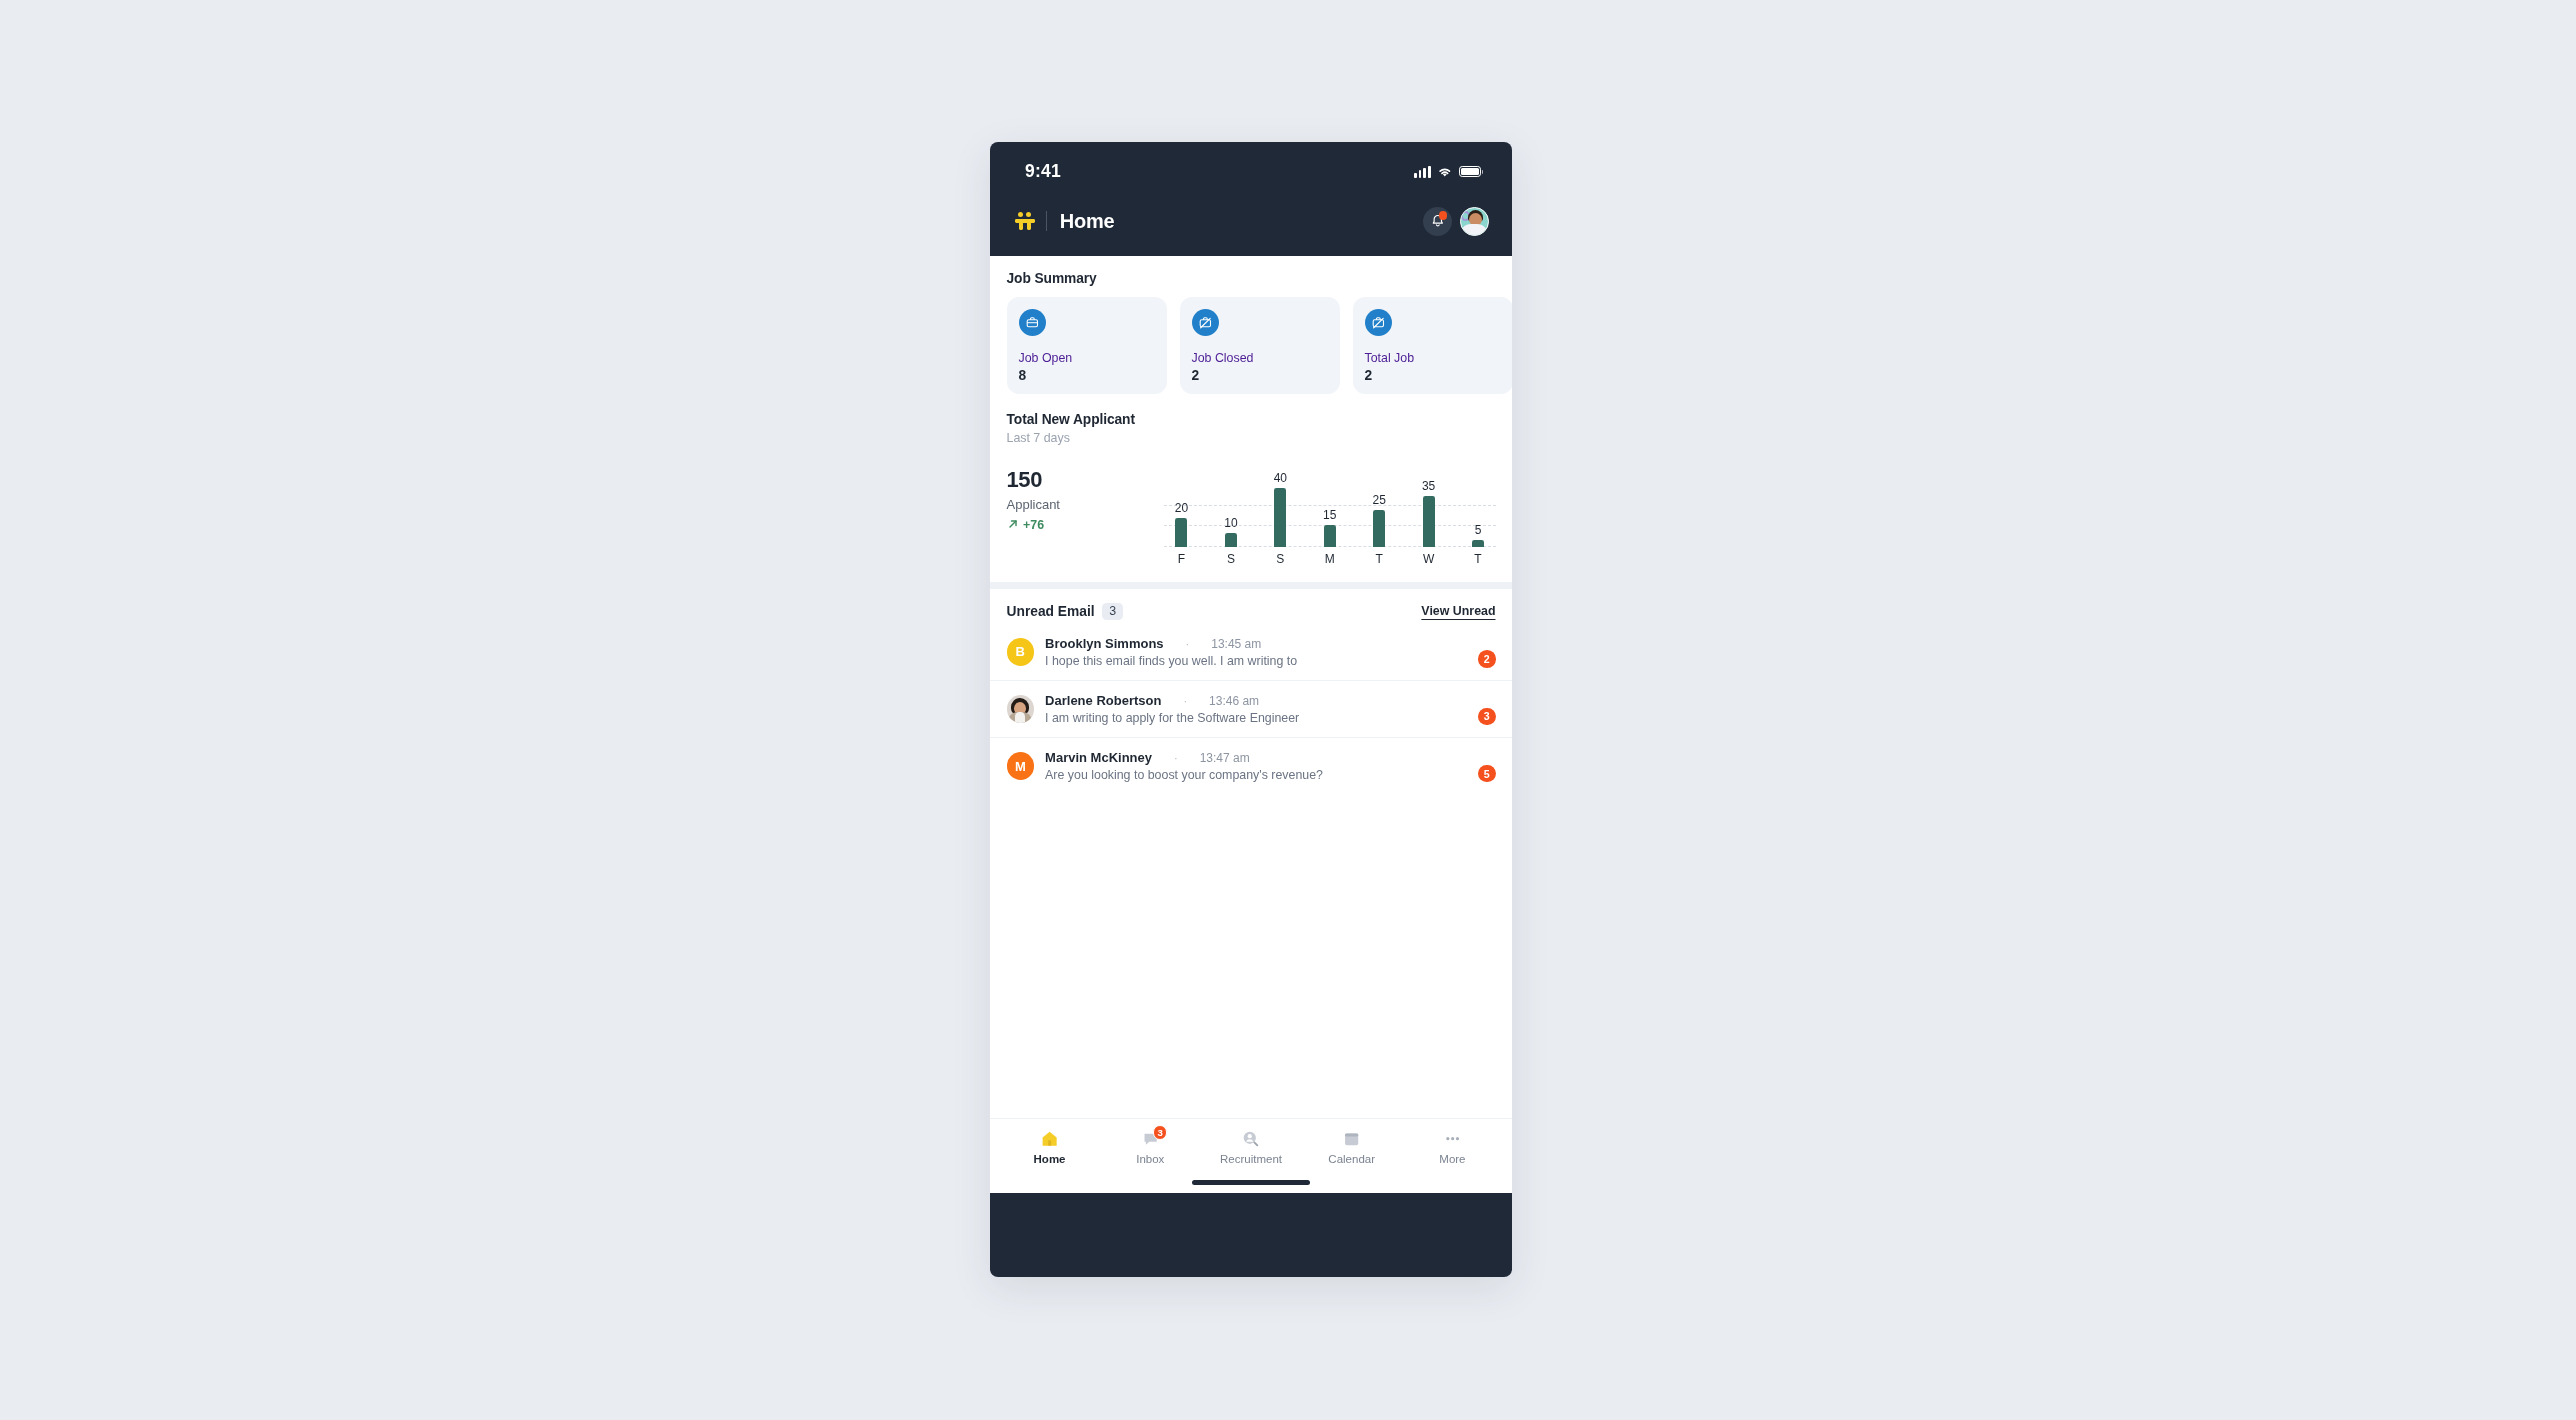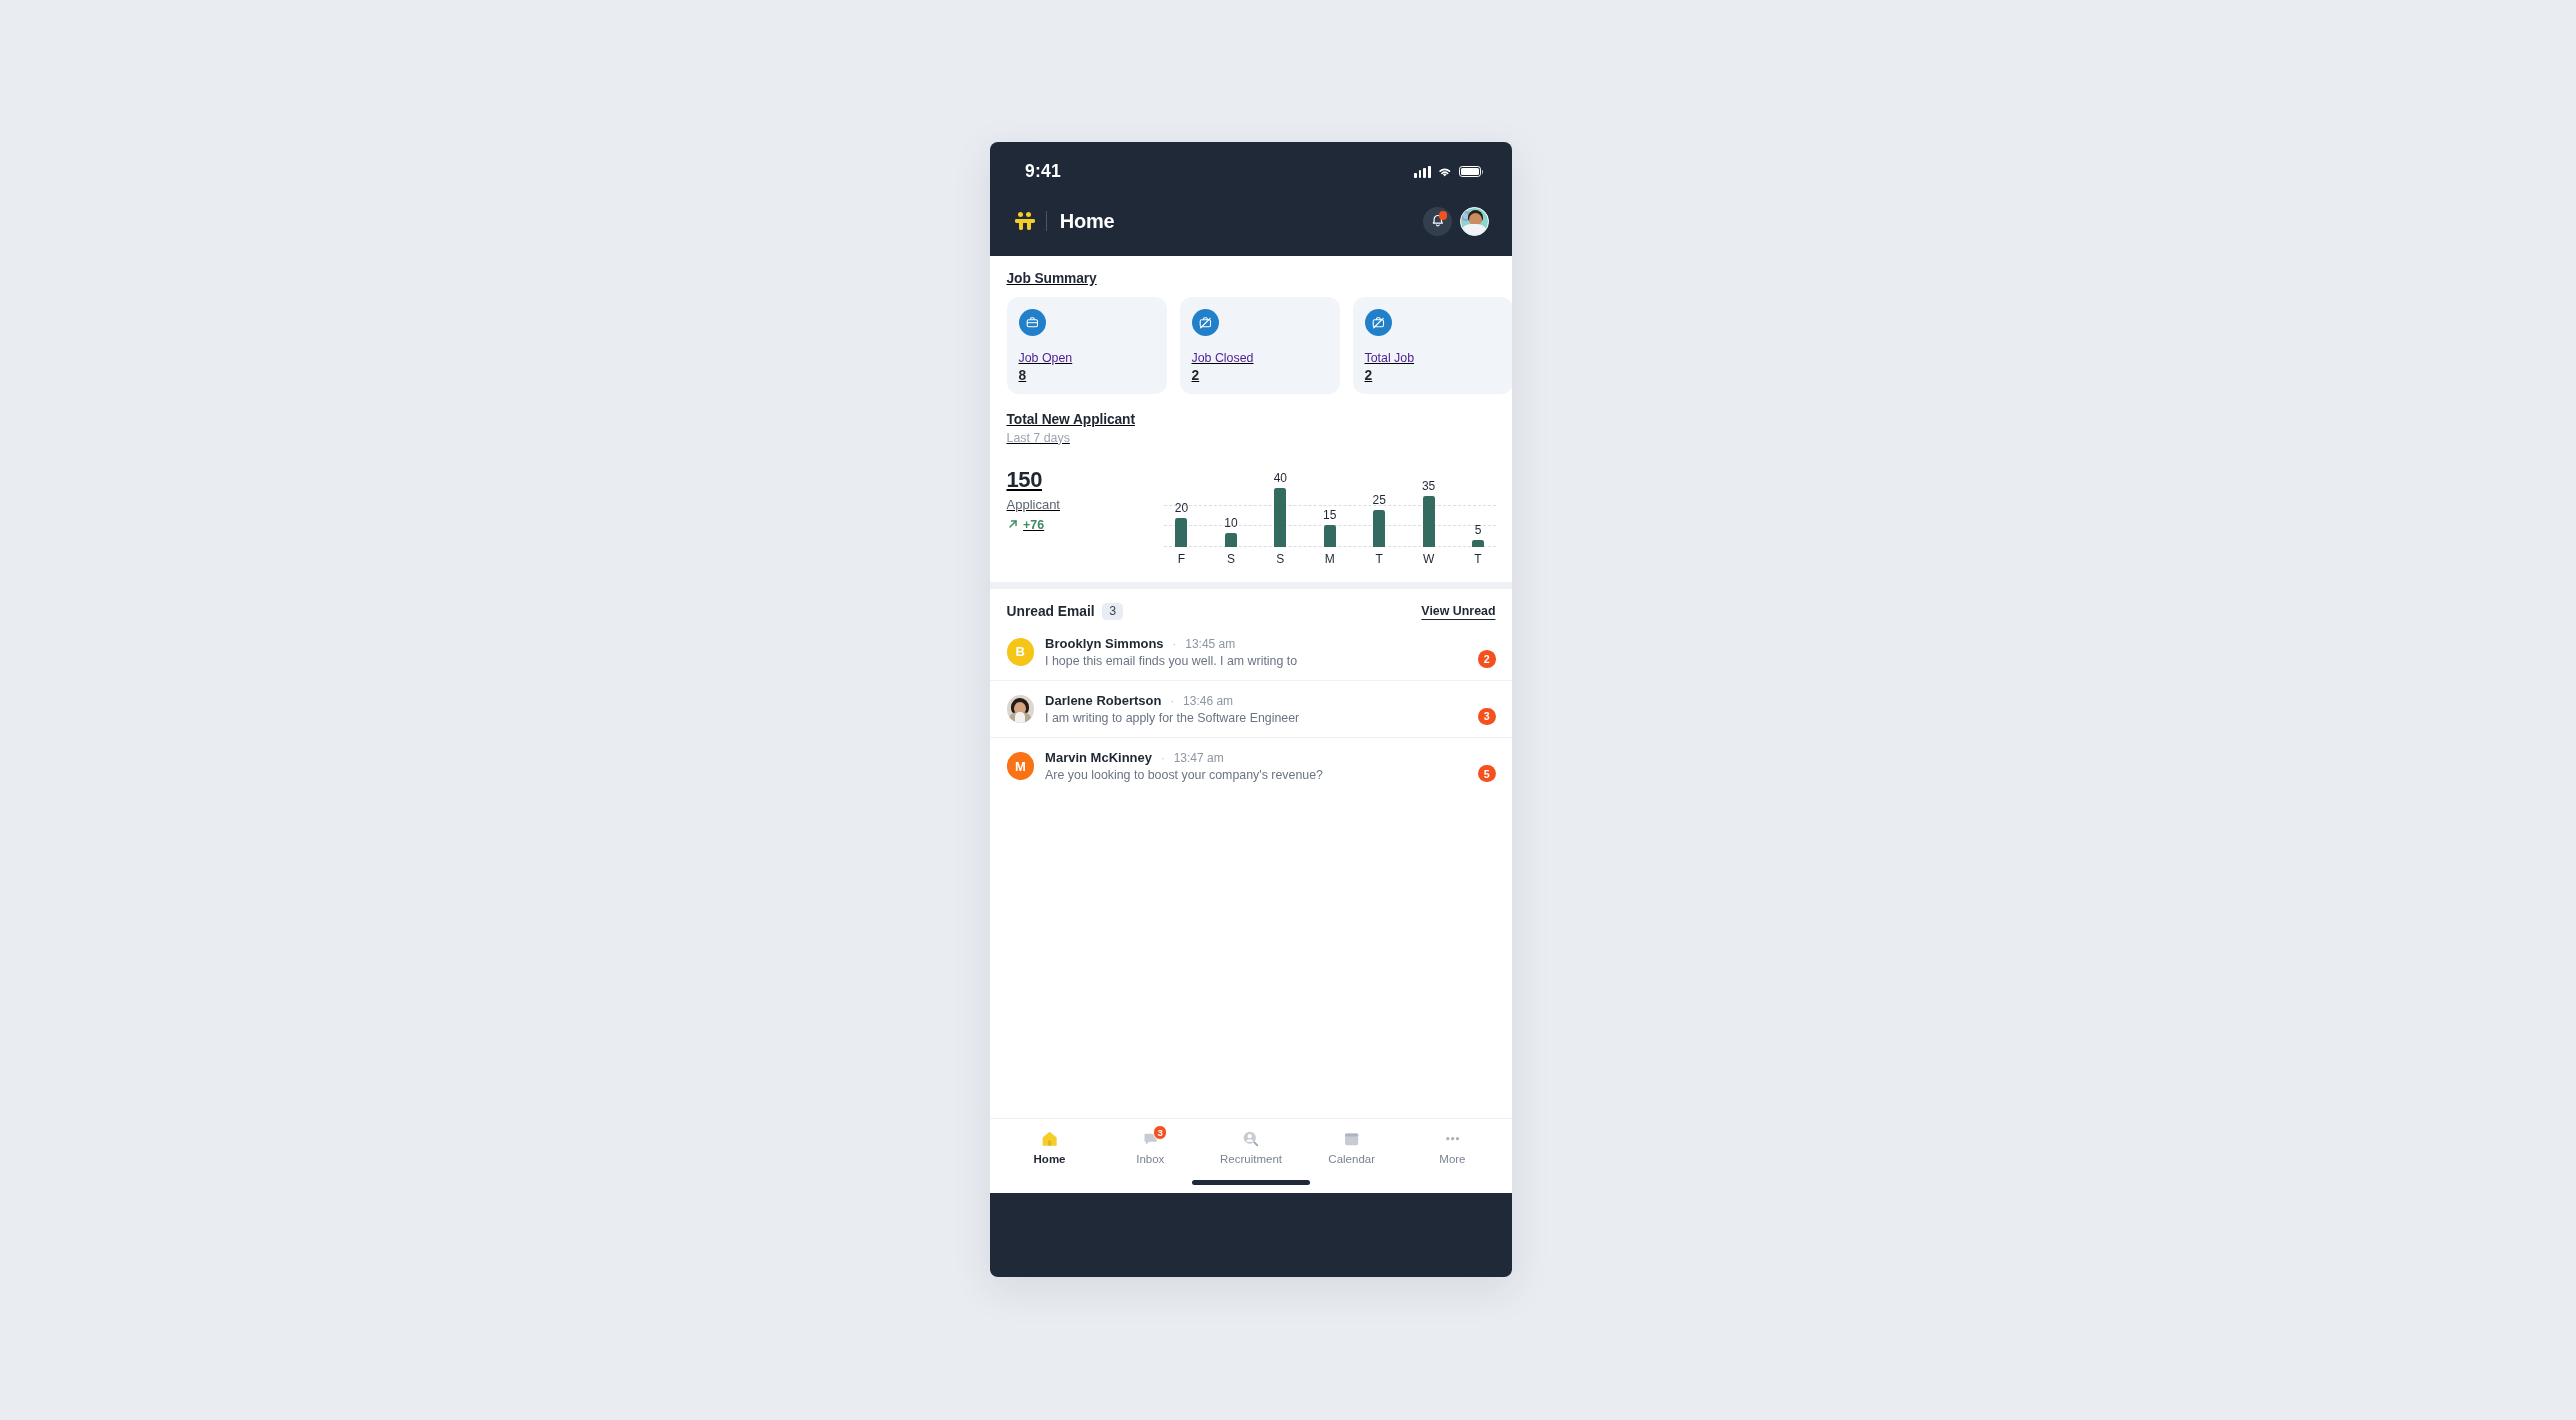--- a/index.html
+++ b/index.html
@@ -203,21 +203,21 @@
 
   
   .sheet {
     background: #fff;
     height: 937px;
     position: relative;
     display: flex;
     flex-direction: column;
   }
 
-  .section { padding: 14.7px 16.5px 0 16.5px; text-decoration: underline; }
+  .section { padding: 14.7px 16.5px 0 16.5px; }
   .section-title {
     font-size: 13.8px;
     font-weight: bold;
     color: #1f2733;
     letter-spacing: -0.1px;
   }
 
   
   .cards-row {
     display: flex;
@@ -414,21 +414,21 @@
     left: 1.8px; bottom: 0;
   }
   .em-photo .ph-shirt {
     position: absolute;
     width: 10px; height: 11px;
     background: #f4f2ef;
     border-radius: 4.6px 4.6px 0 0;
     left: 8.7px; bottom: 0;
   }
   .em-text { flex: 1; min-width: 0; }
-  .em-line1 { display: flex; align-items: baseline; gap: 9px; text-align: right; }
+  .em-line1 { display: flex; align-items: baseline; gap: 22px; text-align: right; }
   .em-name {
     font-size: 13px;
     font-weight: bold;
     color: #1f2733;
   }
   .em-time {
     font-size: 12px;
     color: #8d95a2;
   }
   .em-sep { color: #b6bcc6; font-size: 11px; }

